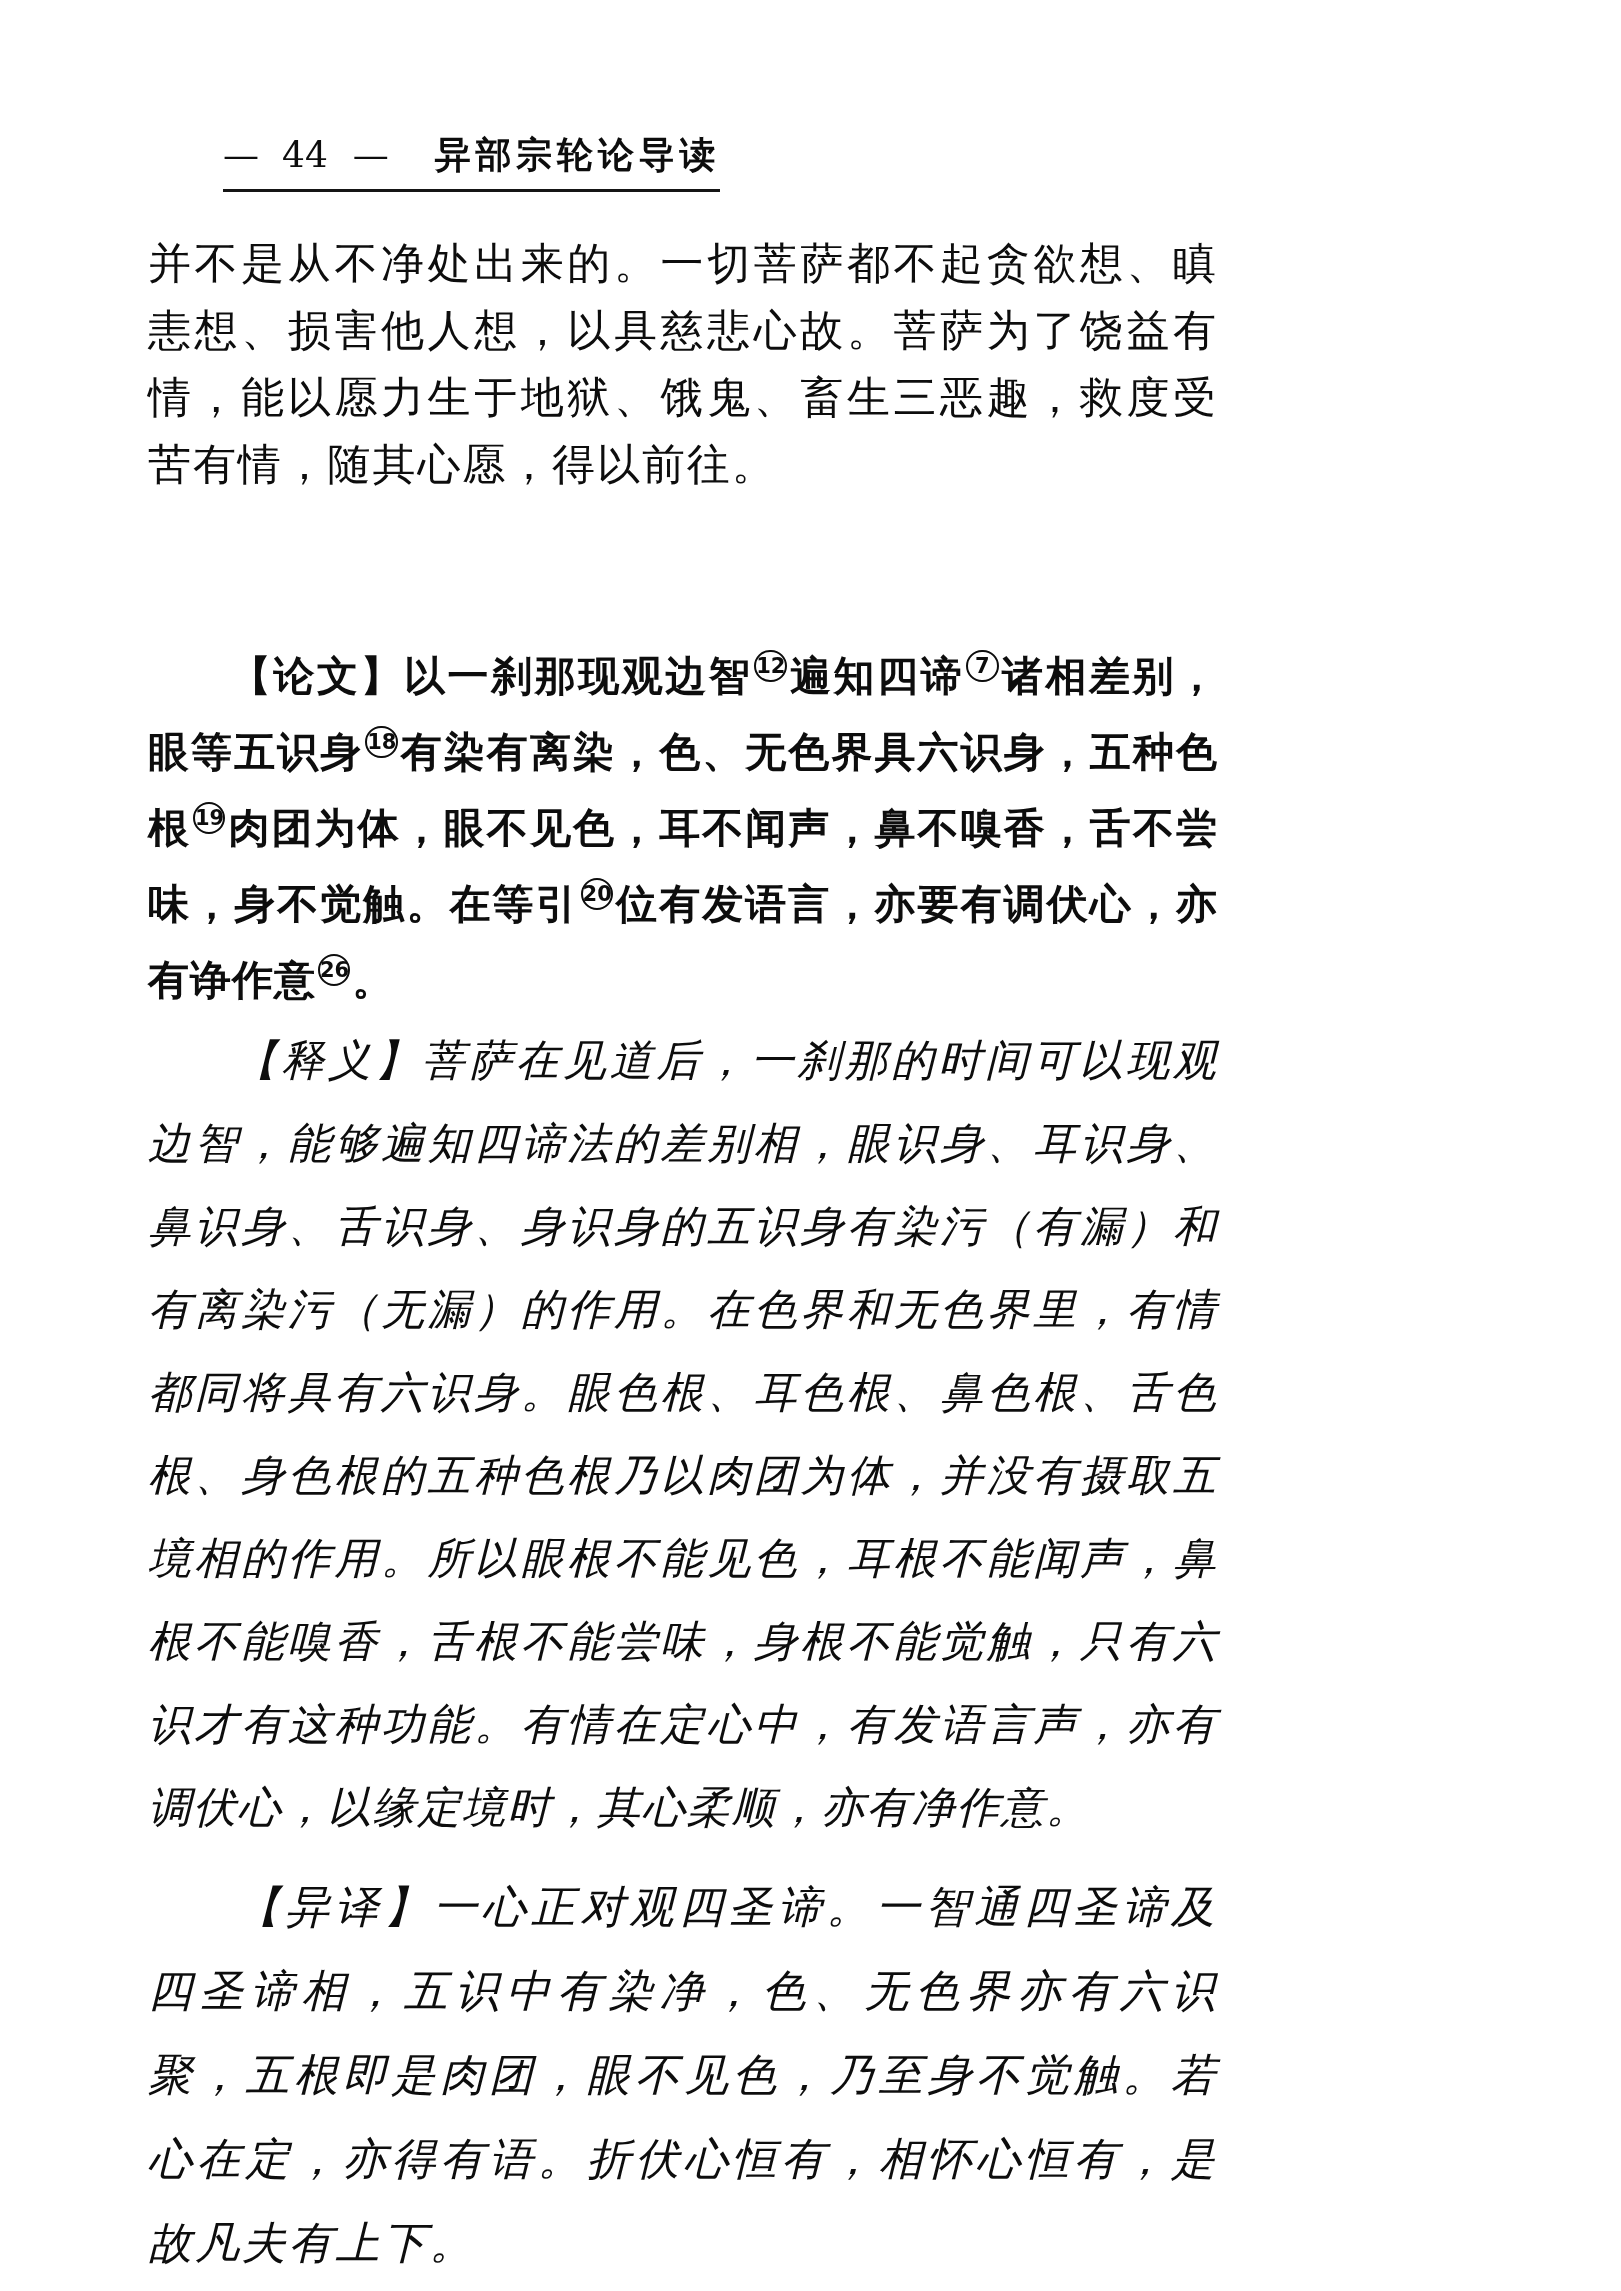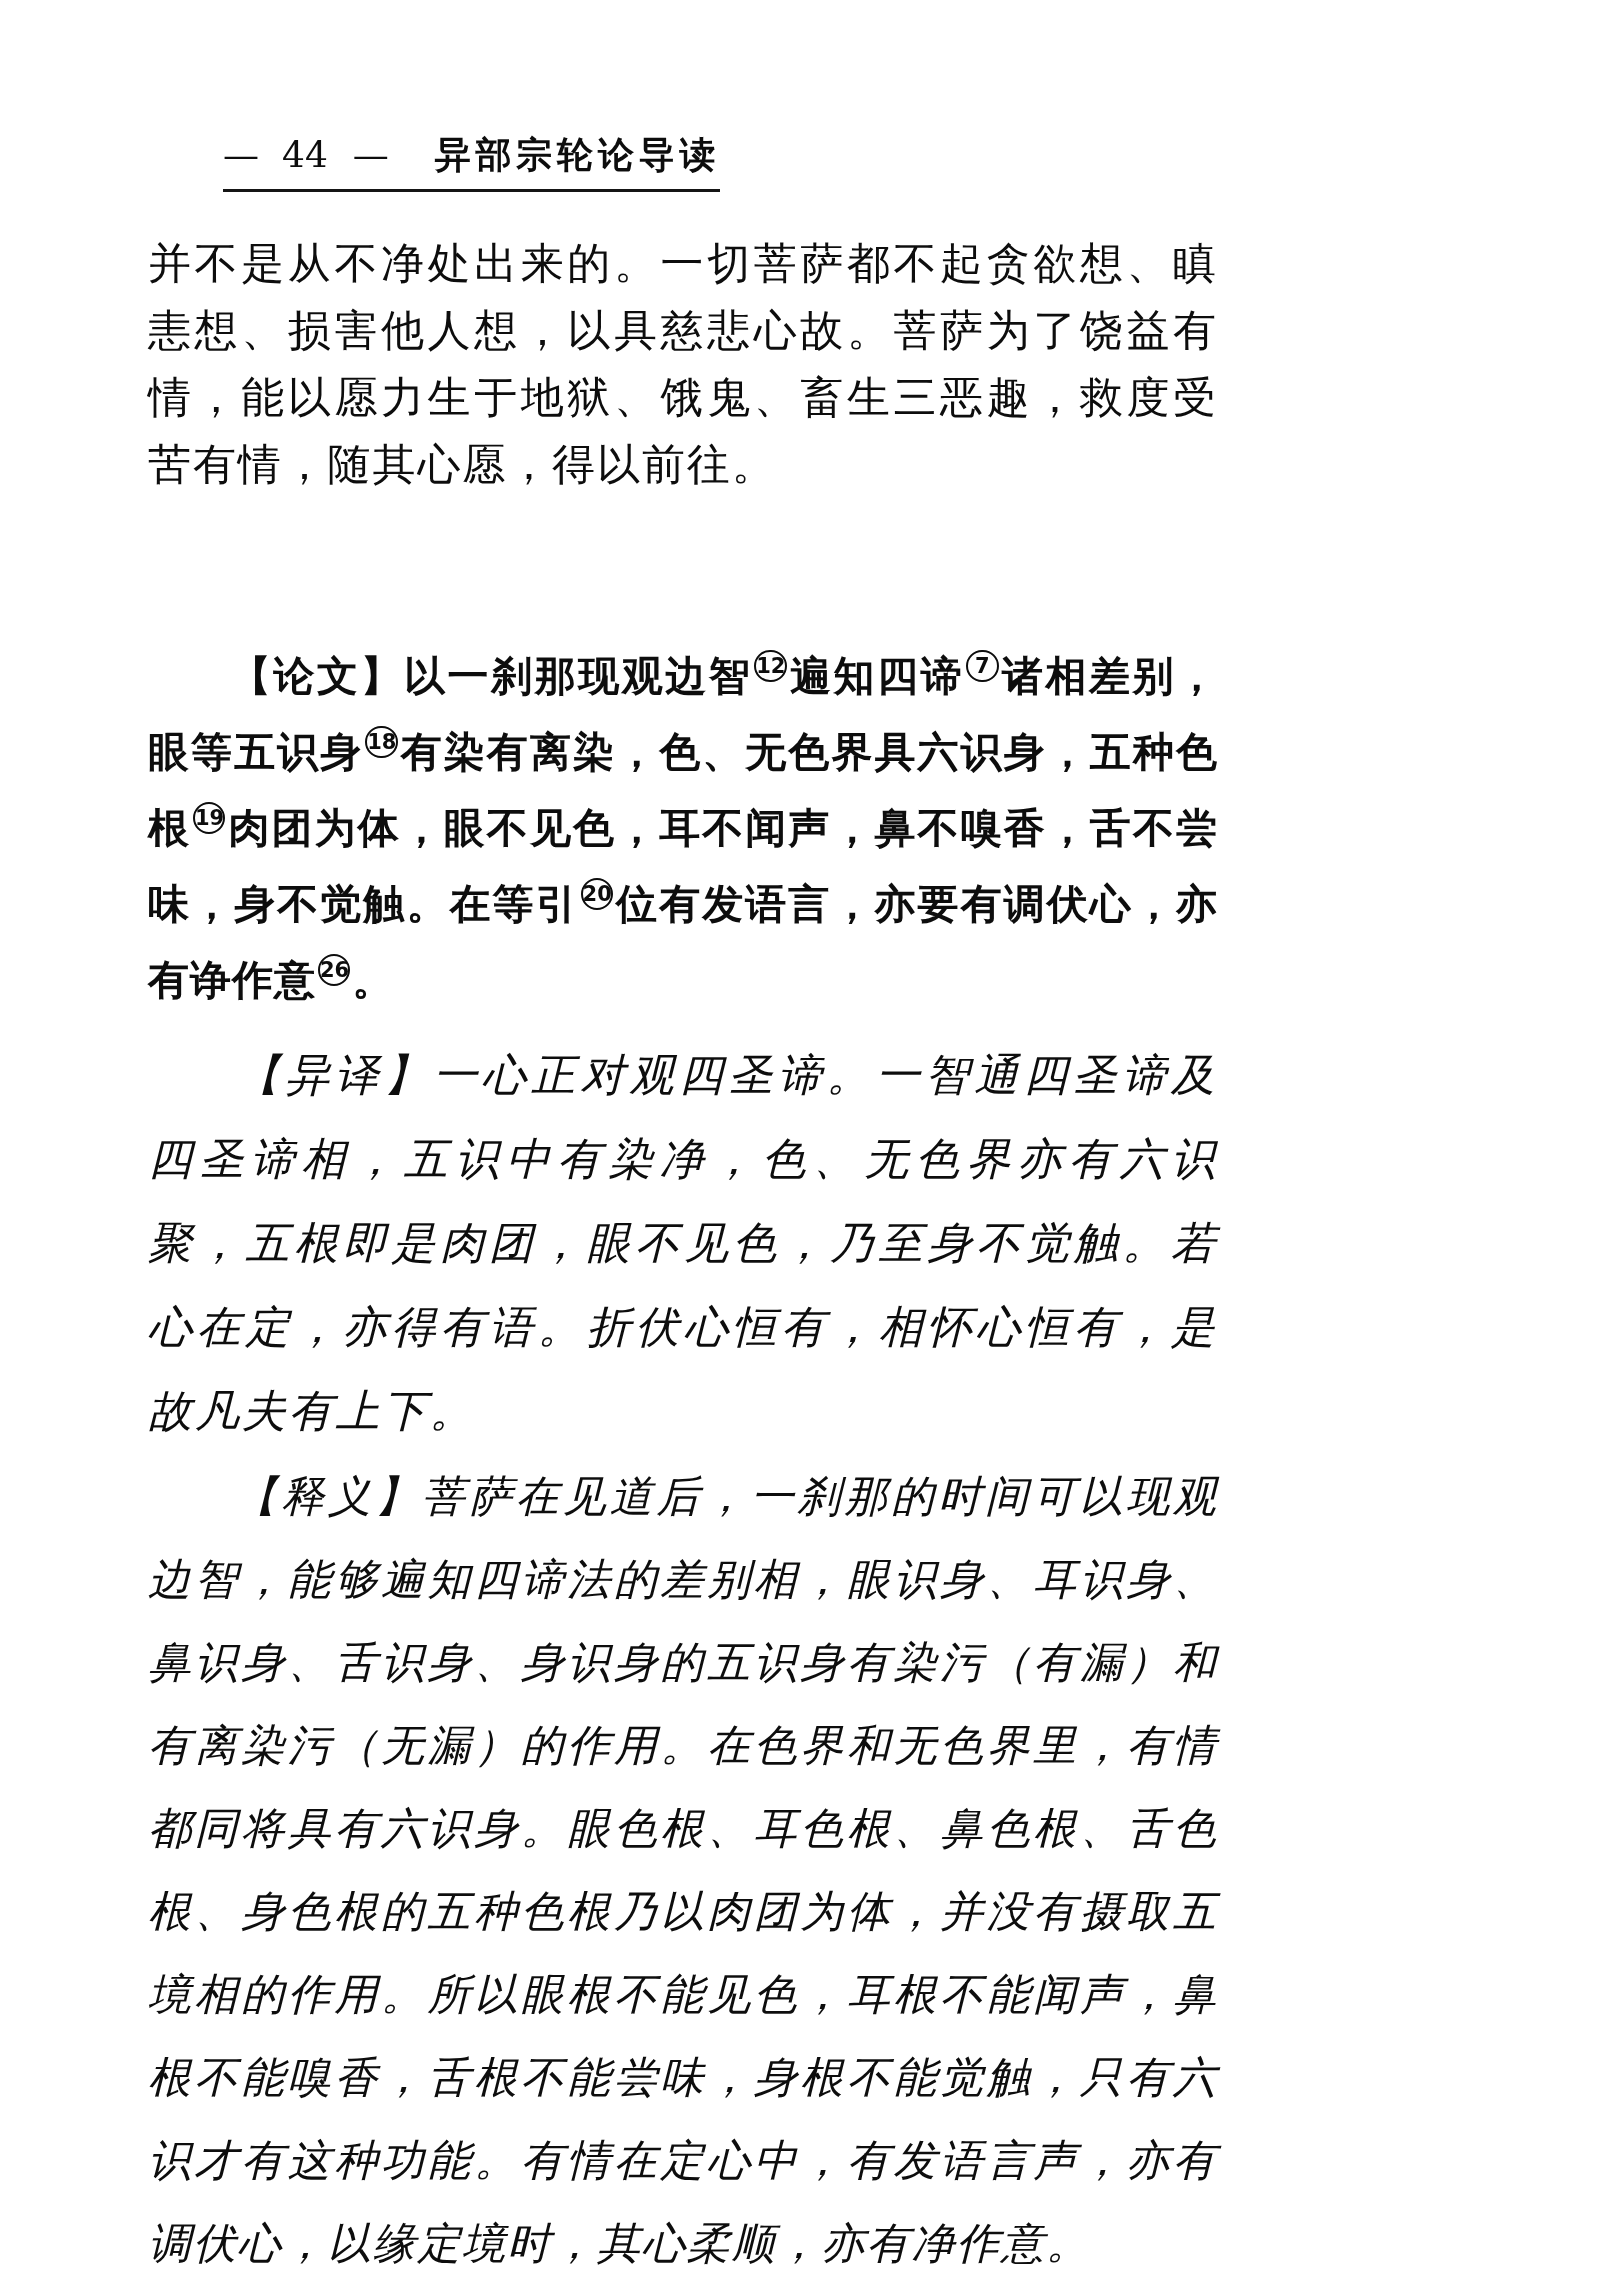--- a/index.html
+++ b/index.html
@@ -116,18 +116,18 @@
   <div class="running-head">
     <div class="running-head-inner">
       <span class="rh-dash">—</span><span class="rh-num">44</span><span class="rh-dash">—</span><span class="rh-title">异部宗轮论导读</span>
     </div>
   </div>
 
   <p class="para para-continuation">并不是从不净处出来的。一切菩萨都不起贪欲想、瞋恚想、损害他人想，以具慈悲心故。菩萨为了饶益有情，能以愿力生于地狱、饿鬼、畜生三恶趣，救度受苦有情，随其心愿，得以前往。</p>
 
   <p class="para para-lunwen"><span>【论文】</span><span>以一刹那现观边智<sup class="fnote">12</sup>遍知四谛<sup class="fnote">7</sup>诸相差别，眼等五识身<sup class="fnote">18</sup>有染有离染，色、无色界具六识身，五种色根<sup class="fnote">19</sup>肉团为体，眼不见色，耳不闻声，鼻不嗅香，舌不尝味，身不觉触。在等引<sup class="fnote">20</sup>位有发语言，亦要有调伏心，亦有诤作意<sup class="fnote">26</sup>。</span></p>
 
+  <p class="para para-shiyi"><span>【释义】</span><span>菩萨在见道后，一刹那的时间可以现观边智，能够遍知四谛法的差别相，眼识身、耳识身、鼻识身、舌识身、身识身的五识身有染污（有漏）和有离染污（无漏）的作用。在色界和无色界里，有情都同将具有六识身。眼色根、耳色根、鼻色根、舌色根、身色根的五种色根乃以肉团为体，并没有摄取五境相的作用。所以眼根不能见色，耳根不能闻声，鼻根不能嗅香，舌根不能尝味，身根不能觉触，只有六识才有这种功能。有情在定心中，有发语言声，亦有调伏心，以缘定境时，其心柔顺，亦有净作意。</span></p>
+
   <p class="para para-yiyi"><span>【异译】</span><span>一心正对观四圣谛。一智通四圣谛及四圣谛相，五识中有染净，色、无色界亦有六识聚，五根即是肉团，眼不见色，乃至身不觉触。若心在定，亦得有语。折伏心恒有，相怀心恒有，是故凡夫有上下。</span></p>
-
-  <p class="para para-shiyi"><span>【释义】</span><span>菩萨在见道后，一刹那的时间可以现观边智，能够遍知四谛法的差别相，眼识身、耳识身、鼻识身、舌识身、身识身的五识身有染污（有漏）和有离染污（无漏）的作用。在色界和无色界里，有情都同将具有六识身。眼色根、耳色根、鼻色根、舌色根、身色根的五种色根乃以肉团为体，并没有摄取五境相的作用。所以眼根不能见色，耳根不能闻声，鼻根不能嗅香，舌根不能尝味，身根不能觉触，只有六识才有这种功能。有情在定心中，有发语言声，亦有调伏心，以缘定境时，其心柔顺，亦有净作意。</span></p>
 
 </div>
 
 
 </body></html>

